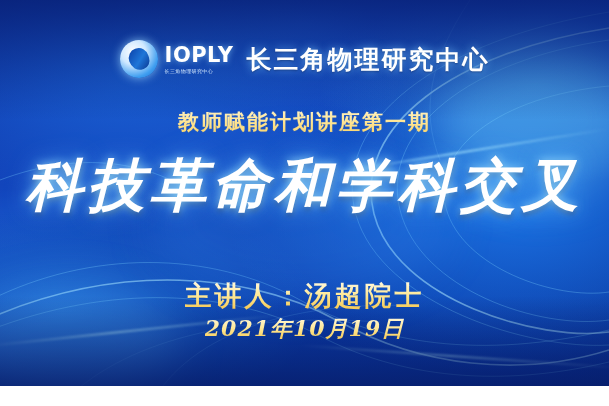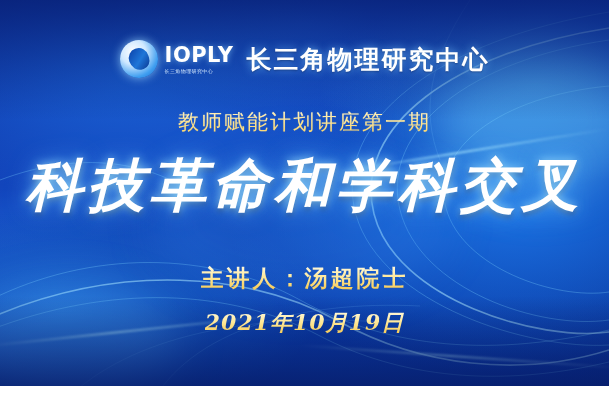--- a/index.html
+++ b/index.html
@@ -124,21 +124,21 @@
     color: #ffffff;
     letter-spacing: 2px;
     margin-left: 6px;
     text-shadow: 0 0 8px rgba(120,200,255,0.8), 0 1px 2px rgba(0,20,80,0.6);
     white-space: nowrap;
   }
 
   .series-title {
     margin-top: 30px;
     font-family: "DejaVu Sans", sans-serif;
-    font-weight: normal;
+    font-weight: bold;
     font-size: 21px;
     letter-spacing: 2px;
     color: #fff4c8;
     background: linear-gradient(180deg, #fffbe6 0%, #ffe79a 45%, #f5c84e 100%);
     -webkit-background-clip: text;
     background-clip: text;
     -webkit-text-fill-color: transparent;
     text-shadow: 0 0 1px rgba(255,230,150,0.4);
     white-space: nowrap;
   }
@@ -152,35 +152,34 @@
     letter-spacing: 5px;
     color: #ffffff;
     text-shadow:
       0 0 10px rgba(150,220,255,0.95),
       0 0 24px rgba(90,180,255,0.8),
       0 3px 5px rgba(4,20,80,0.65);
     white-space: nowrap;
   }
 
   .speaker {
-    margin-top: 38px;
-    font-family: "DejaVu Sans", sans-serif;
-    font-weight: bold;
-    font-size: 23px;
+    margin-top: 53px;
+    font-family: "DejaVu Sans", sans-serif;
+    font-weight: bold;
+    font-size: 27px;
     letter-spacing: 3px;
     background: linear-gradient(180deg, #fffdf0 0%, #ffe896 48%, #f3bf3f 100%);
     -webkit-background-clip: text;
     background-clip: text;
     -webkit-text-fill-color: transparent;
     white-space: nowrap;
     text-align: right;
   }
 
   .date {
-    margin-top: 14px;
     font-family: "DejaVu Serif", serif;
     font-style: italic;
     font-weight: bold;
     font-size: 22px;
     letter-spacing: 1px;
     background: linear-gradient(180deg, #fffdf0 0%, #ffe896 48%, #f3bf3f 100%);
     -webkit-background-clip: text;
     background-clip: text;
     -webkit-text-fill-color: transparent;
     white-space: nowrap;

